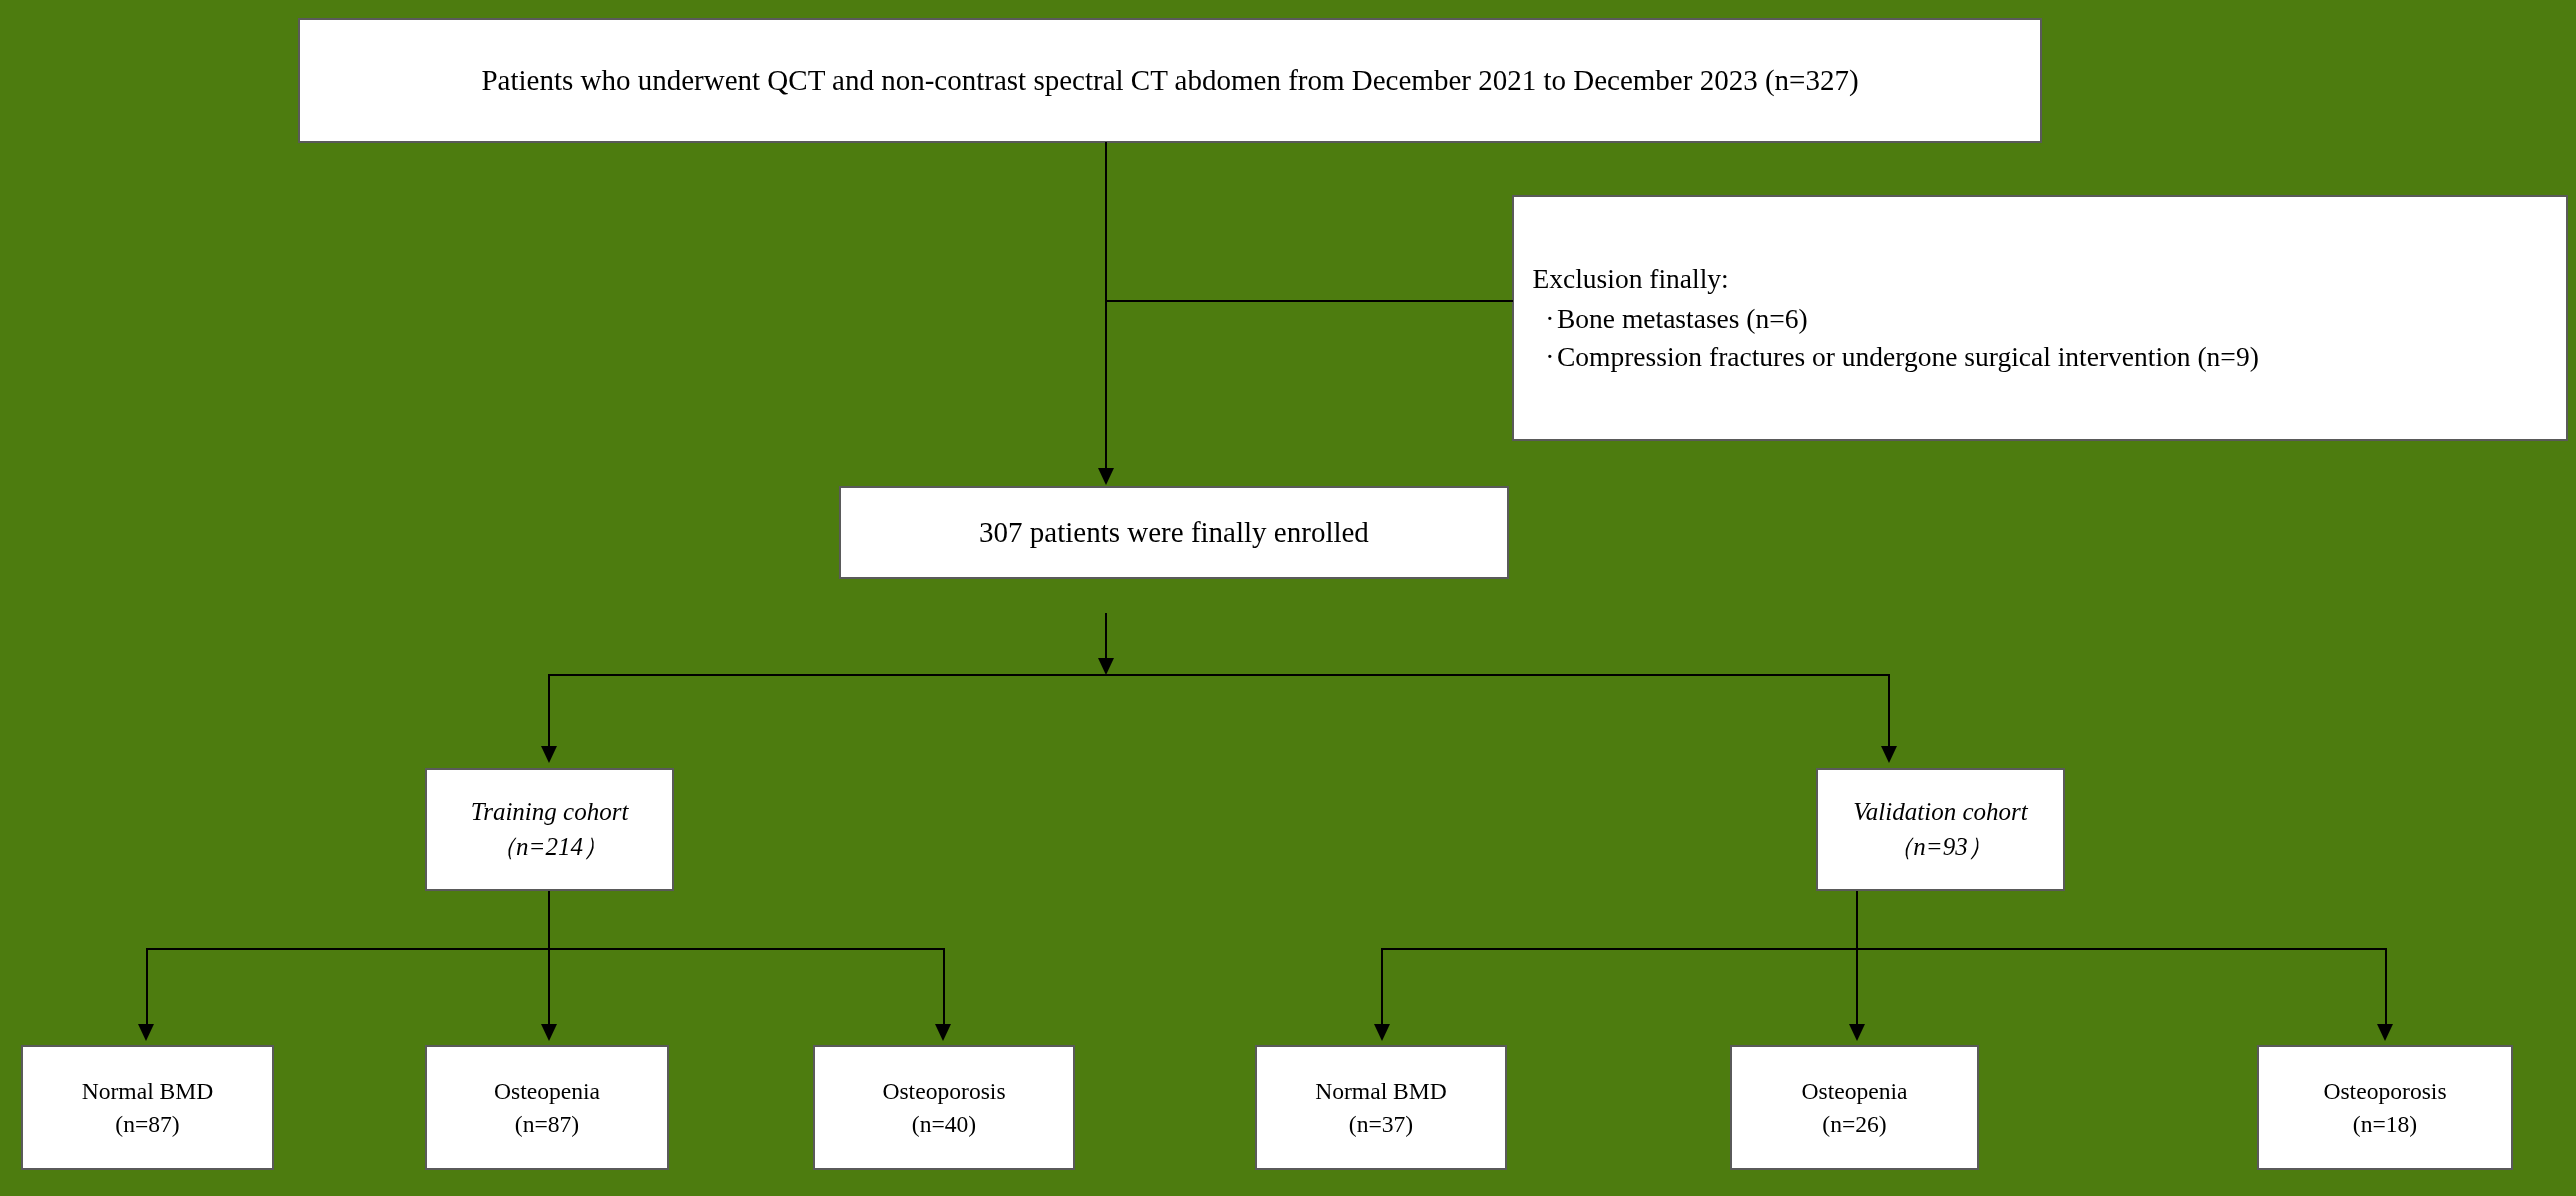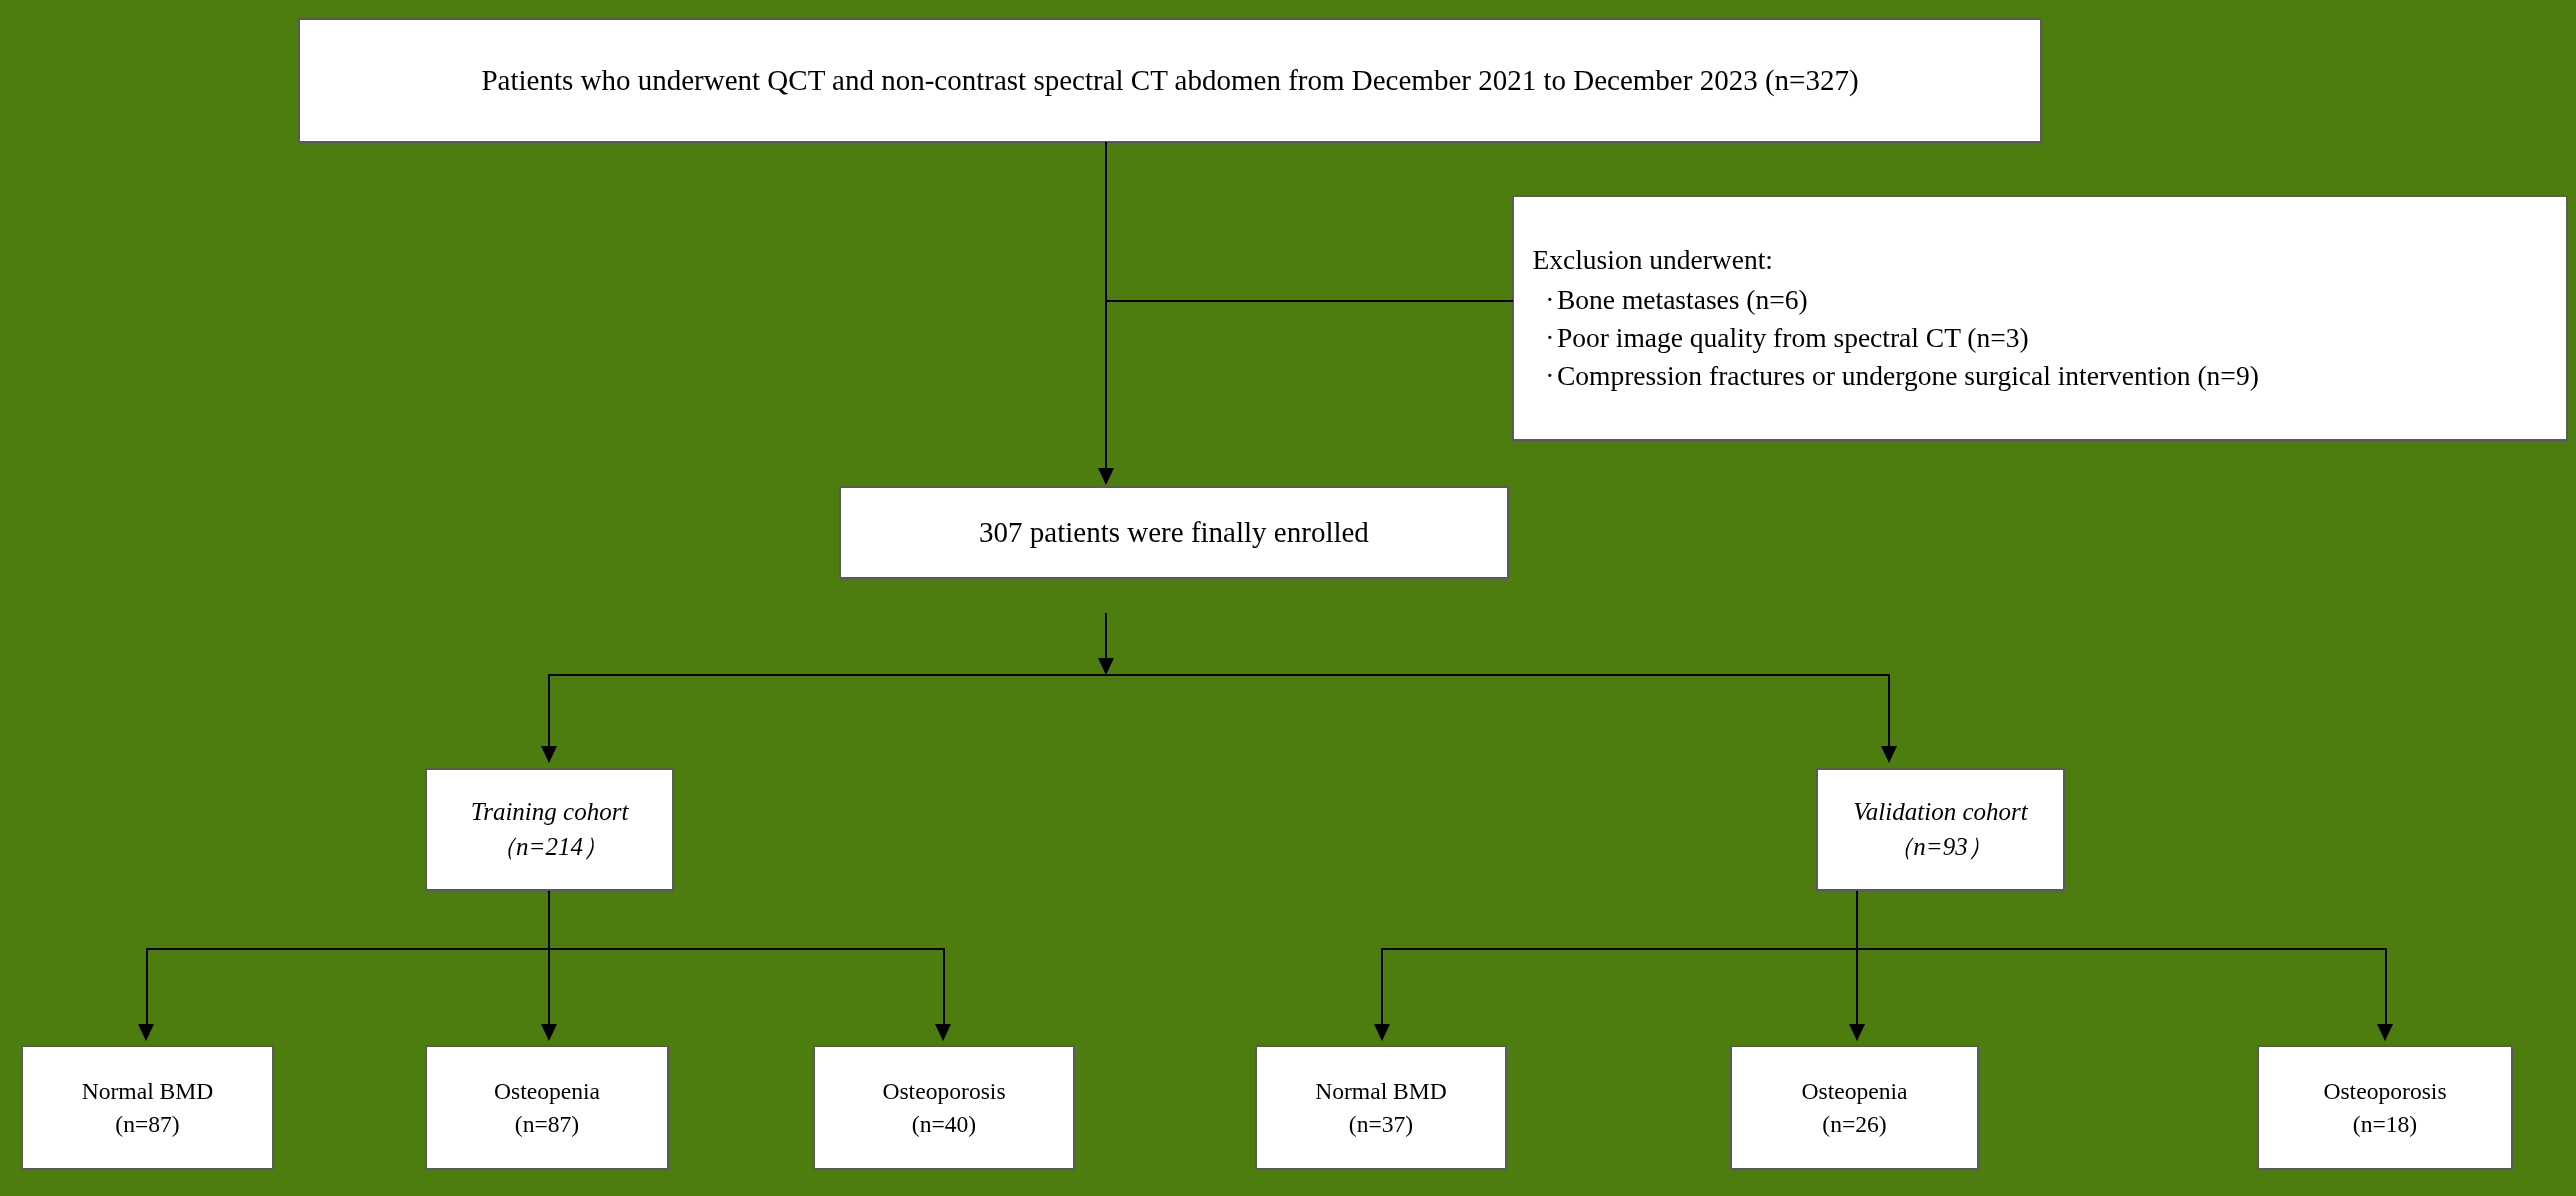--- a/index.html
+++ b/index.html
@@ -69,23 +69,22 @@
 <body>
 
 <div id="canvas">
 
   <div class="node node-top">
     <span class="txt">Patients who underwent QCT and non-contrast spectral CT abdomen from December 2021 to December 2023 (n=327)</span>
   </div>
 
   <div class="node node-excl">
     <ul class="excl-list">
-      <li class="excl-title">Exclusion underwent:</li>
+      <li class="excl-title">Exclusion finally:</li>
       <li class="excl-item">Bone metastases (n=6)</li>
-      <li class="excl-item">Poor image quality from spectral CT (n=3)</li>
       <li class="excl-item">Compression fractures or undergone surgical intervention (n=9)</li>
     </ul>
   </div>
 
   <div class="node node-enrolled">
     <span class="txt">307 patients were finally enrolled</span>
   </div>
 
   <div class="node node-cohort node-train">
     <span>

